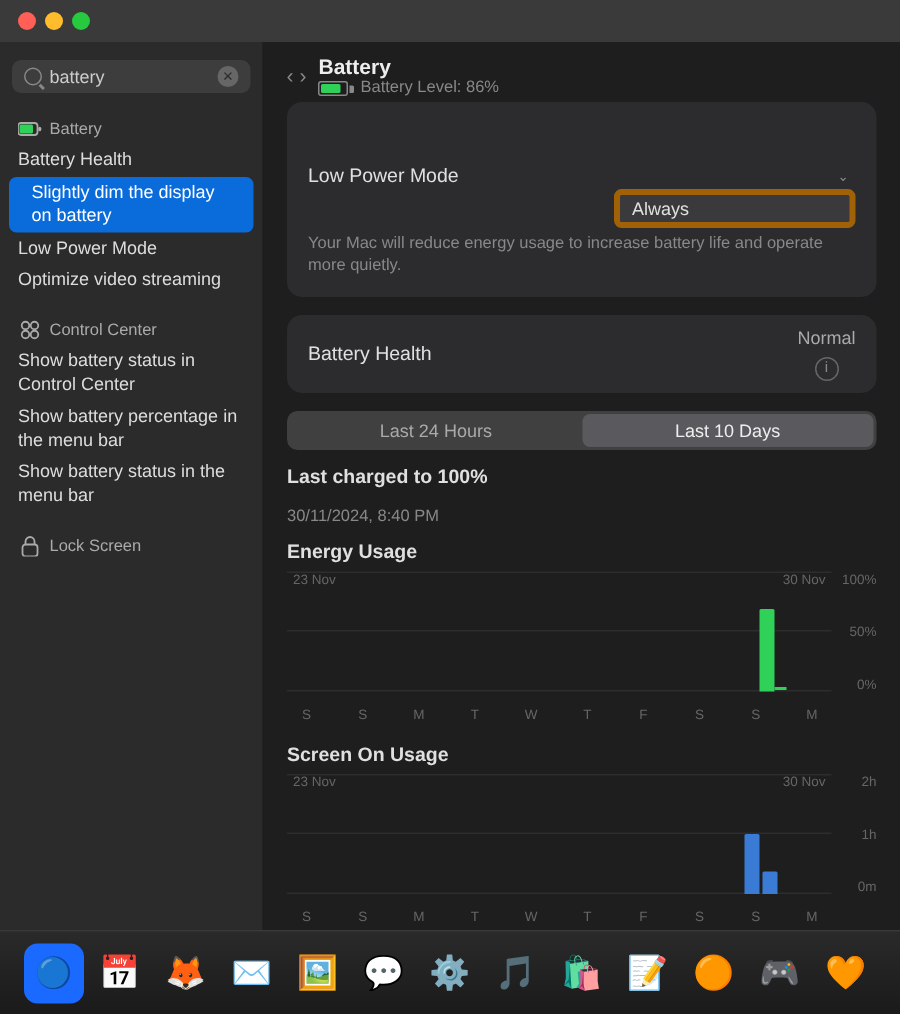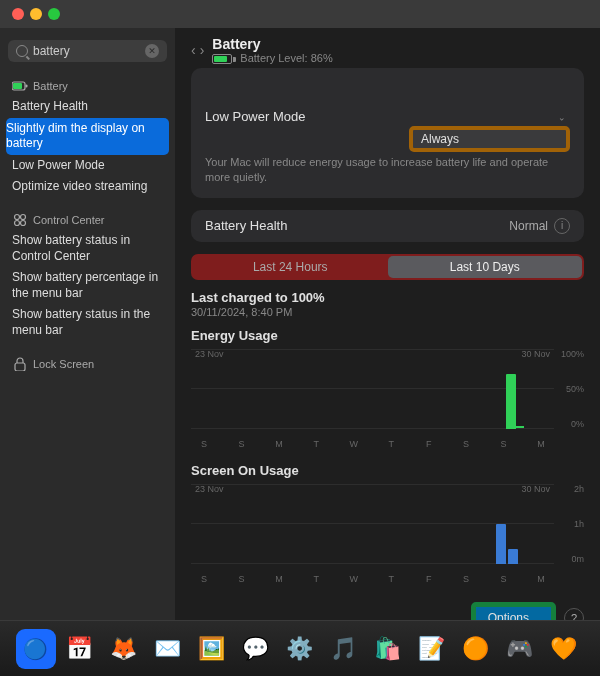--- a/index.html
+++ b/index.html
@@ -103,21 +103,21 @@
       padding: 3px 12px;
       gap: 6px;
       cursor: pointer;
       color: #e0e0e0;
       font-size: 12px;
     }
     .sidebar-section-item.selected {
       background: #0a6bdb;
       border-radius: 5px;
       margin: 0 6px;
-      padding: 3px 0;
+      padding: 3px 15px;
     }
     .sidebar-section-item.selected .item-label { color: #fff; }
     .sidebar-section-item .item-label { color: #ddd; line-height: 1.3; }
 
     .sidebar-section-header {
       padding: 6px 12px 2px 12px;
       color: #aaa;
       font-size: 11px;
       display: flex;
       align-items: center;
@@ -236,39 +236,39 @@
     .health-row {
       display: flex;
       align-items: center;
       justify-content: space-between;
       padding: 8px 14px;
       background: #2c2c2e;
       border-radius: 10px;
       margin-bottom: 12px;
     }
     .health-label { font-size: 13px; font-weight: 500; color: #e0e0e0; }
-    .health-right { display: flex; align-items: center; gap: 6px; }
+    .health-right { display: flex; align-items: center; gap: 6px; flex-direction: column; }
     .health-status { font-size: 12px; color: #aaa; }
     .info-icon {
       width: 16px;
       height: 16px;
       border-radius: 50%;
       border: 1.5px solid #666;
       color: #888;
       font-size: 10px;
       display: flex;
       align-items: center;
       justify-content: center;
       cursor: pointer;
     }
 
     
     .tab-bar {
       display: flex;
-      background: #7f1d1d;
+      background: #404040;
       border-radius: 7px;
       padding: 2px;
       margin-bottom: 10px;
     }
     .tab {
       flex: 1;
       text-align: center;
       padding: 4px 0;
       font-size: 12px;
       color: #aaa;
@@ -286,21 +286,21 @@
       margin-bottom: 10px;
     }
     .last-charged-title {
       font-size: 13px;
       font-weight: 600;
       color: #e0e0e0;
     }
     .last-charged-sub {
       font-size: 11px;
       color: #888;
-      margin-top: 1px;
+      margin-top: 13px;
     }
 
     
     .chart-section { margin-bottom: 14px; }
     .chart-title {
       font-size: 13px;
       font-weight: 600;
       color: #e0e0e0;
       margin-bottom: 6px;
     }

